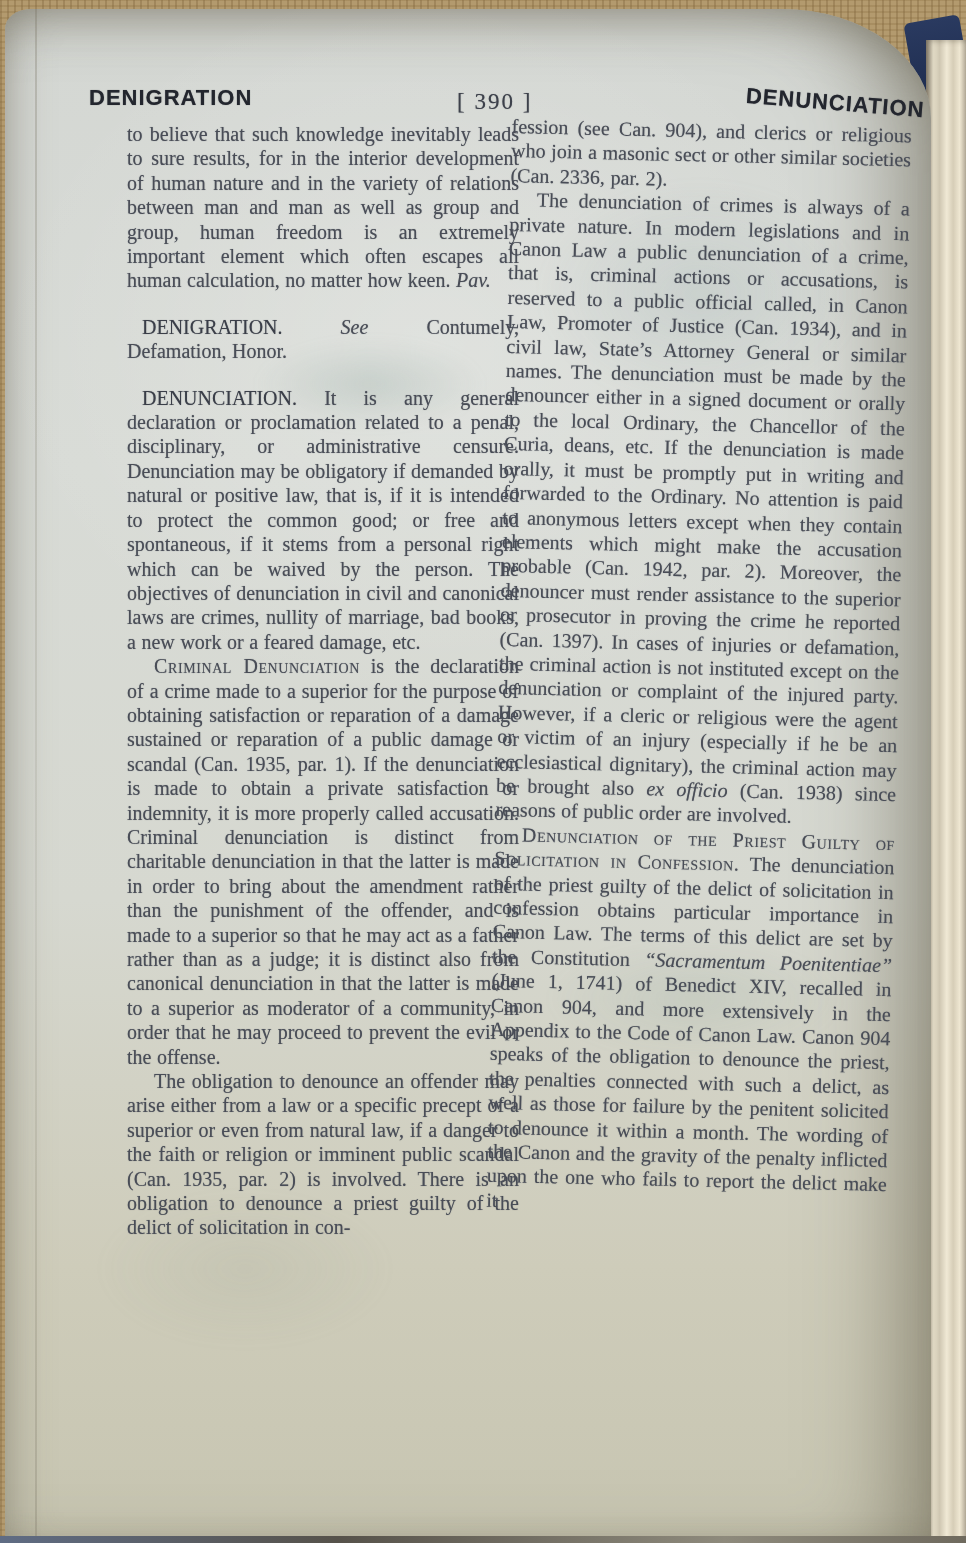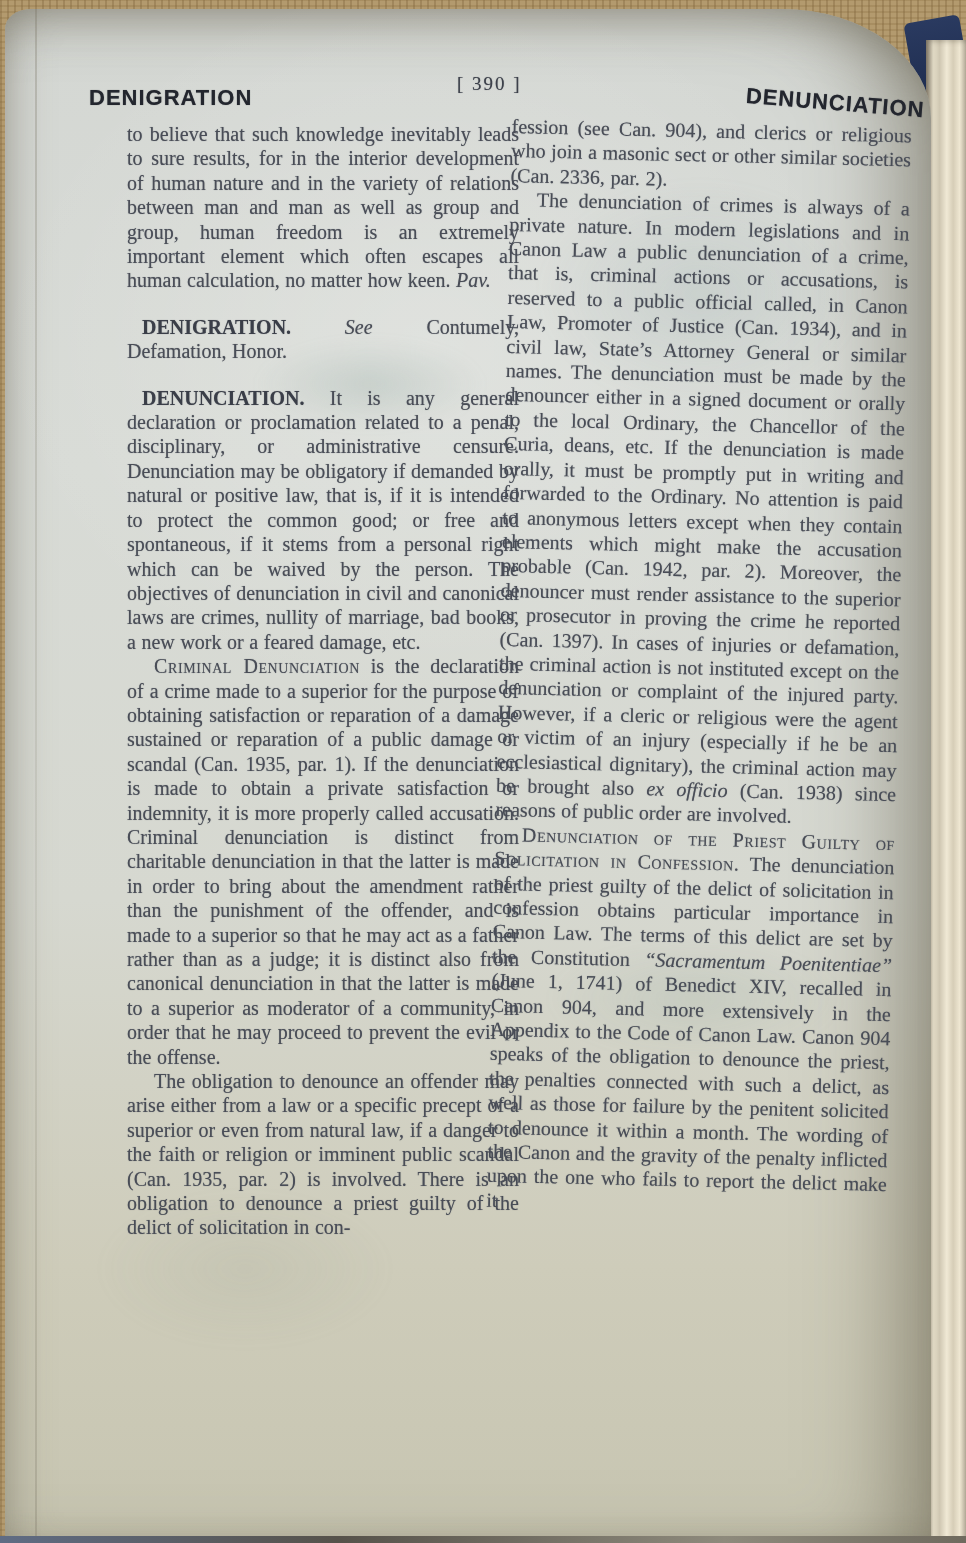--- a/index.html
+++ b/index.html
@@ -56,34 +56,34 @@
       background:linear-gradient(180deg, rgba(110,104,88,.28), rgba(110,104,88,.10) 60%, rgba(110,104,88,.25));}
 
   .running-head{
     position:absolute;font-family:"Liberation Sans",sans-serif;font-weight:bold;
     font-size:22px;letter-spacing:1px;color:#23262e;
     text-shadow:0 0 1px rgba(35,38,46,.6);
   }
   .rh-left{left:84px;top:76px;text-align:center;}
   .rh-right{left:742px;top:74px;transform:rotate(4.6deg);transform-origin:left top;}
   .page-num{
-    position:absolute;left:452px;top:64px;font-size:19px;color:#3d414b;
+    position:absolute;left:452px;top:80px;font-size:23px;color:#3d414b;
     letter-spacing:2px;text-shadow:0 0 1px rgba(61,65,75,.55);
   }
 
   .col{position:absolute;color:#494d57;font-size:20px;line-height:24.4px;
        text-align:justify;word-spacing:0.6px;
        text-shadow:0 0 1px rgba(73,77,87,.58);}
   .col-left{left:82px;top:113px;width:392px;margin-left:40px;}
   .col-right{left:507px;top:105px;width:400px;transform:rotate(1.35deg);transform-origin:left top;}
   .col p{margin:0;}
   .col p.gap{margin-top:22px;}
   .col p.ind{text-indent:27px;}
   .col p.entry{text-indent:15px;}
-  .b{font-weight:bold;color:#3a3e48;}
+  .b{font-weight:normal;color:#3a3e48;}
   .i{font-style:italic;}
   .sc{font-variant:small-caps;letter-spacing:0.6px;}
 </style>
 </head>
 <body>
 
 <div class="cover-sliver"></div>
 <div class="fore-edge"></div>
 
 <div class="page">

